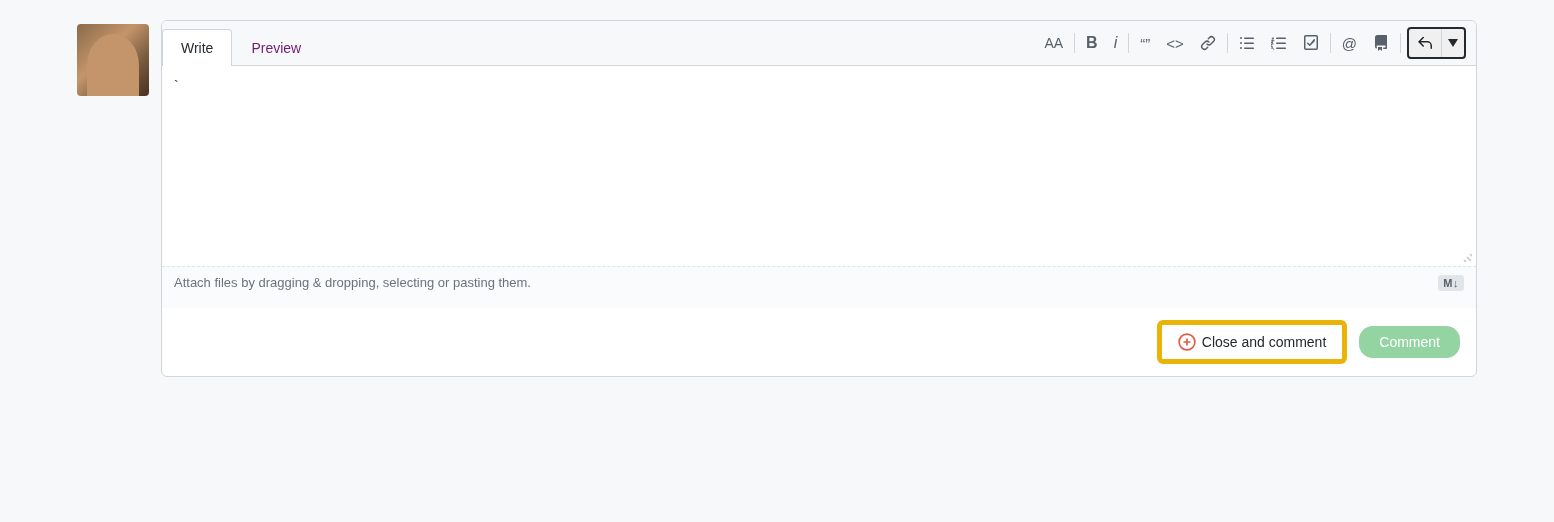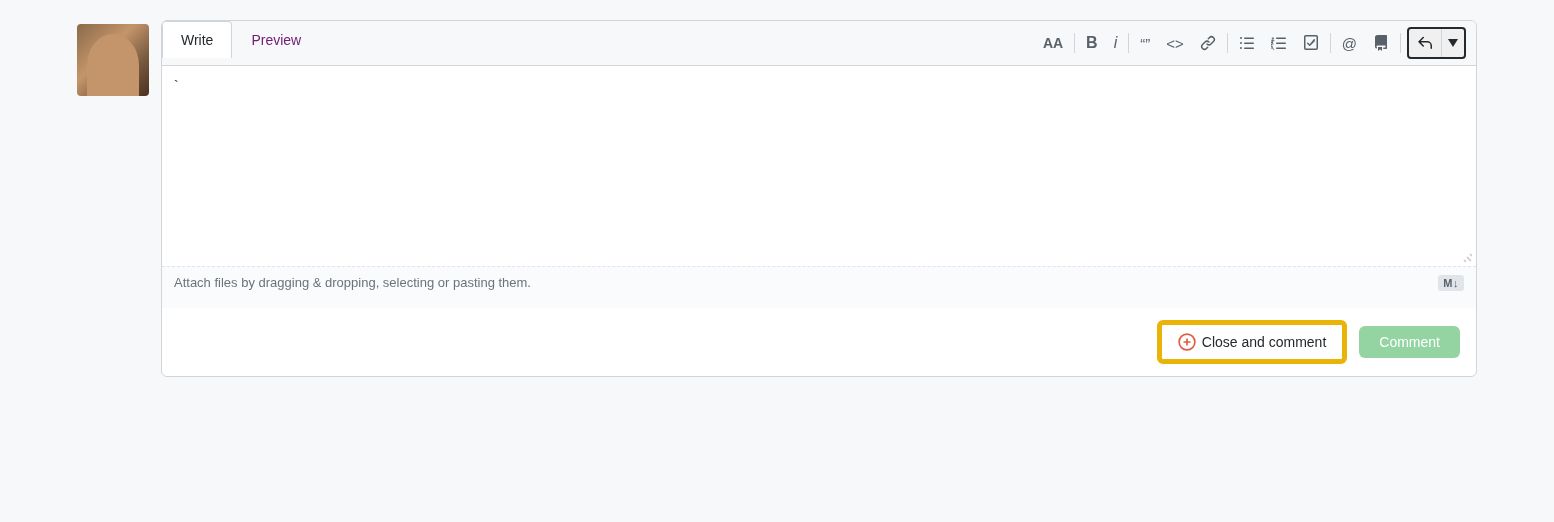--- a/index.html
+++ b/index.html
@@ -48,21 +48,21 @@
     .editor-panel {
       flex: 1;
       border: 1px solid #d1d5da;
       border-radius: 6px;
       background: #fff;
       overflow: hidden;
     }
     .toolbar {
       display: flex;
       flex-direction: row;
-      align-items: flex-start;
+      align-items: flex-end;
       border-bottom: 1px solid #d1d5da;
       background: #f6f8fa;
       padding: 0;
     }
     .tabs {
       display: flex;
       flex-direction: row;
     }
     .tab {
       padding: 10px 18px;
@@ -98,21 +98,21 @@
       border-radius: 3px;
       font-size: 15px;
       user-select: none;
       display: flex;
       align-items: center;
       justify-content: center;
       line-height: 1;
     }
     .toolbar-icon.bold { font-weight: bold; font-size: 16px; }
     .toolbar-icon.italic { font-style: italic; font-size: 16px; }
-    .toolbar-icon.heading { font-size: 14px; font-weight: 700; }
+    .toolbar-icon.heading { font-size: 14px; font-weight: 400; }
     .toolbar-icon.separator {
       width: 1px;
       height: 20px;
       background: #d1d5da;
       padding: 0;
       cursor: default;
     }
     .reply-btn {
       display: flex;
       align-items: center;
@@ -202,21 +202,21 @@
       cursor: pointer;
       font-family: inherit;
     }
     .close-icon {
       width: 18px;
       height: 18px;
       flex-shrink: 0;
     }
     .btn-comment {
       border: none;
-      border-radius: 6px;
+      border-radius: 14px;
       background: #94d3a2;
       color: #fff;
       padding: 8px 20px;
       font-size: 14px;
       cursor: pointer;
       font-family: inherit;
       font-weight: 500;
     }
     .editor-wrapper {
       position: relative;

